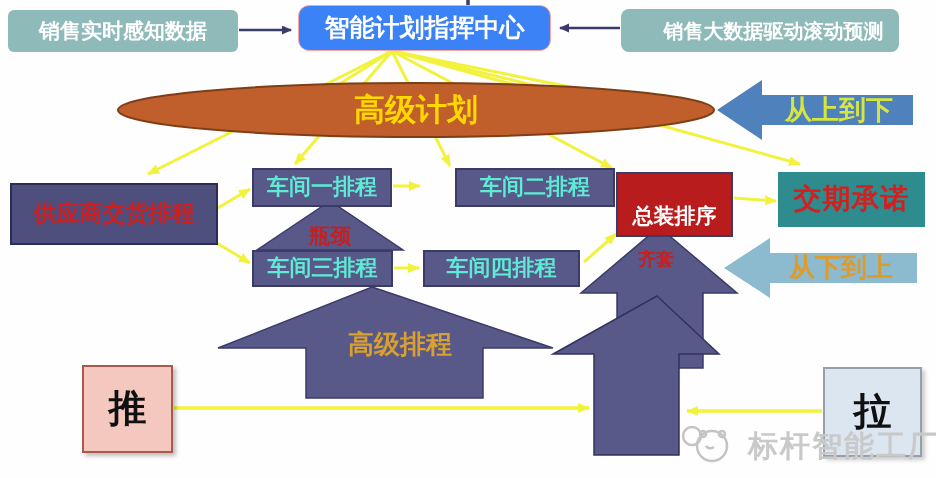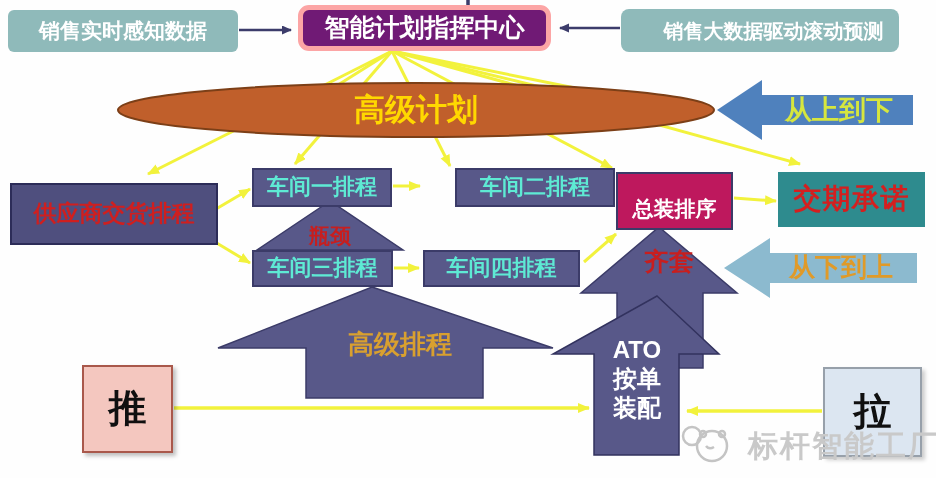--- a/index.html
+++ b/index.html
@@ -15,48 +15,48 @@
     font-weight:bold; text-align:center; line-height:1.1;
   }
   .lbl {
     position:absolute; z-index:3; font-weight:bold; text-align:center;
     pointer-events:none; line-height:1.1;
   }
   
   #n-sales-realtime { left:8px; top:10px; width:230px; height:42px;
     background:#8fbaba; color:#fff; border-radius:6px; font-size:21px; }
   #n-command-center { left:298px; top:5px; width:253px; height:46px;
-    background:#701a75; color:#fff; border:5px solid #fca5a5; border-radius:11px; font-size:25px; }
+    background:#3b82f6; color:#fff; border:1px solid #fca5a5; border-radius:11px; font-size:25px; }
   #n-sales-bigdata { left:621px; top:9px; width:278px; height:43px;
     background:#8fbaba; color:#fff; border-radius:8px; font-size:20px;padding-left:27px; }
   
   #n-supplier { left:10px; top:183px; width:208px; height:62px;
     background:#4f4f7e; border:2px solid #2c2c58; color:#cf1f1f; font-size:23px; }
   .ws { background:#585889; border:2px solid #3b3b68; color:#5eead4; font-size:22px; }
   #n-workshop1 { left:252px; top:168px; width:140px; height:39px; }
   #n-workshop2 { left:423px; top:168px; width:160px; height:39px;margin-left:32px; }
   #n-workshop3 { left:252px; top:250px; width:141px; height:37px; }
   #n-workshop4 { left:423px; top:250px; width:157px; height:37px; }
-  #n-final-assembly { left:616px; top:172px; width:117px; height:58px;
-    background:#be185d; border:2px solid #3b3b68; color:#fff; font-size:21px; align-items:flex-end; padding-bottom:8px; }
+  #n-final-assembly { left:616px; top:172px; width:117px; height:65px;
+    background:#b91c1c; border:2px solid #3b3b68; color:#fff; font-size:21px; align-items:flex-end; padding-bottom:8px; }
   #n-delivery { left:778px; top:172px; width:147px; height:55px;
     background:#2e8b8e; color:#d41f1f; font-size:28px; letter-spacing:1px; }
   
   #n-push { left:82px; top:365px; width:91px; height:88px;
     background:#f4c7bf; border:2px solid #a9584b; color:#101010; font-size:38px;
     font-family:"Liberation Serif","DejaVu Serif",serif; box-shadow:3px 3px 4px rgba(0,0,0,.25); }
   #n-pull { left:823px; top:367px; width:99px; height:90px;
     background:#dce6f1; border:2px solid #97a0aa; color:#101010; font-size:38px;
     font-family:"Liberation Serif","DejaVu Serif",serif; box-shadow:3px 3px 4px rgba(0,0,0,.2); }
   
   #l-advanced-planning { left:266px; top:93px; width:300px; font-size:31px; color:#ffd800; }
   #l-top-down   { left:765px; top:96px;  width:148px; font-size:27px; color:#d6e63e; }
   #l-bottom-up  { left:770px; top:253px; width:142px; font-size:26px; color:#e09a28; }
   #l-bottleneck { left:282px; top:224px; width:96px;  font-size:21px; color:#c81e1e; }
-  #l-complete-set { left:626px; top:250px; width:86px; font-size:25px; color:#c81e1e;font-family:Liberation Mono, monospace; }
+  #l-complete-set { left:613px; top:250px; width:86px; font-size:18px; color:#c81e1e; }
   #l-advanced-scheduling { left:330px; top:330px; width:140px; font-size:26px; color:#d9a02f; }
   #l-ato { left:594px; top:335px; width:86px; font-size:24px; color:#fff; line-height:29px; }
   
   #watermark { position:absolute; left:748px; top:426px; z-index:4;
     font-size:30px; font-weight:bold; color:#c9c9c9; letter-spacing:2px; white-space:nowrap; }
   #watermark-logo { position:absolute; left:676px; top:414px; z-index:4; }
 </style>
 </head>
 <body>
 
@@ -129,25 +129,20 @@
 
   <div class="box" id="n-push">推</div>
   <div class="box" id="n-pull">拉</div>
 
   <div class="lbl" id="l-advanced-planning">高级计划</div>
   <div class="lbl" id="l-top-down">从上到下</div>
   <div class="lbl" id="l-bottom-up">从下到上</div>
   <div class="lbl" id="l-bottleneck">瓶颈</div>
   <div class="lbl" id="l-complete-set">齐套</div>
   <div class="lbl" id="l-advanced-scheduling">高级排程</div>
-  <div class="lbl" id="l-ato">
-    <div>ATO</div>
-    <div>按单</div>
-    <div>装配</div>
-  </div>
 
   <svg id="watermark-logo" width="70" height="56" viewBox="0 0 70 56">
     <g fill="none" stroke="#c4c4c4" stroke-width="2.5">
       <circle cx="16" cy="22" r="9"></circle>
       <circle cx="36" cy="32" r="15"></circle>
       <circle cx="27" cy="20" r="3"></circle>
       <circle cx="46" cy="20" r="3"></circle>
       <path d="M30 32 q3 4 8 1"></path>
     </g>
   </svg>

